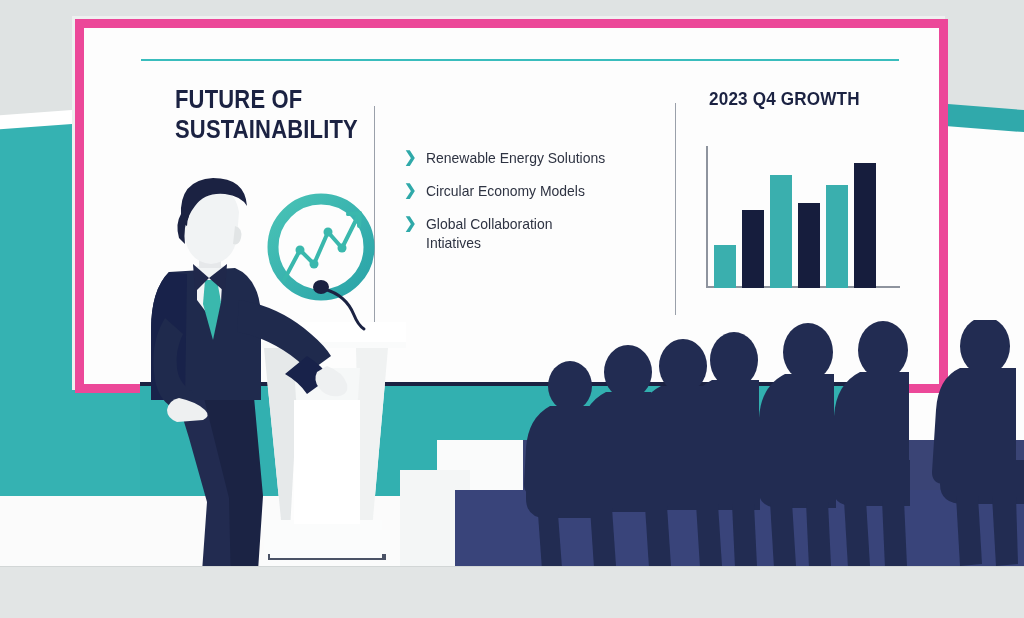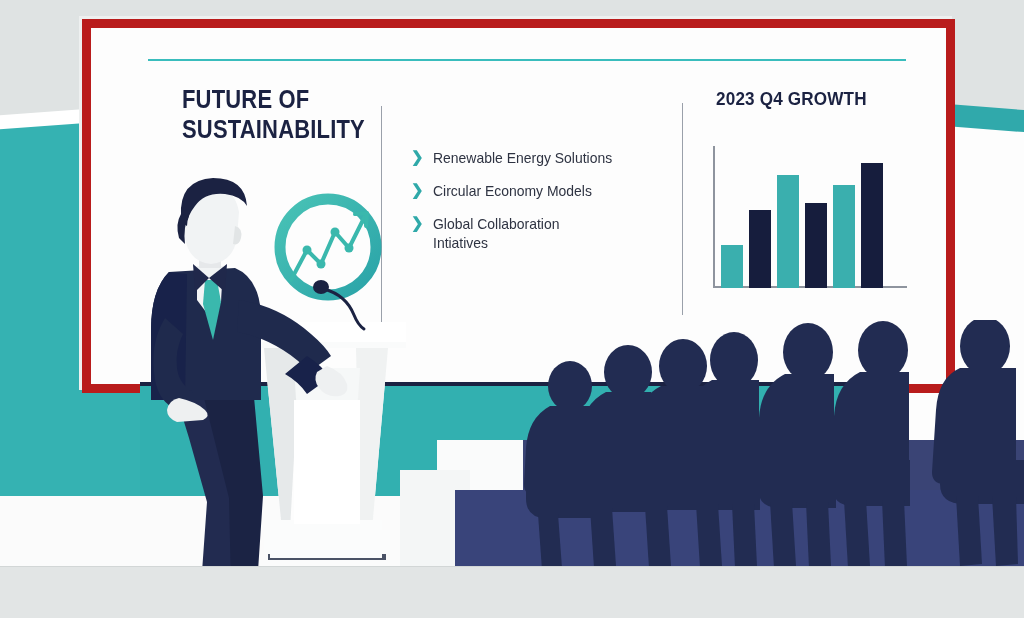--- a/index.html
+++ b/index.html
@@ -20,22 +20,22 @@
   .bg-right-teal{position:absolute;left:845px;top:96px;width:200px;height:22px;background:#30a9ab;
       transform:rotate(4.5deg);transform-origin:left center;}
   .bg-right-gray{position:absolute;left:845px;top:0;width:200px;height:100px;background:#dfe3e3;}
   .bg-backdrop-teal{position:absolute;left:140px;top:386px;width:760px;height:110px;background:#32b0b0;}
   .bg-backdrop-cap{position:absolute;left:140px;top:382px;width:760px;height:8px;background:#1b2242;}
   .bg-floor{position:absolute;left:0;top:566px;width:1024px;height:52px;background:#e2e5e5;}
   .bg-floor-line{position:absolute;left:0;top:566px;width:1024px;height:1px;background:#d2d6d6;}
   .bg-white-under{position:absolute;left:0;top:496px;width:1024px;height:70px;background:#fbfbfb;}
 
   
-  .screen-frame{position:absolute;left:75px;top:19px;width:873px;height:374px;background:#b91c1c;
-      box-shadow:-3px -3px 0 #eef0f0;margin-left:7px;}
+  .screen-frame{position:absolute;left:75px;top:19px;width:873px;height:374px;background:#ec4899;
+      box-shadow:-3px -3px 0 #eef0f0;}
   .screen-inner{position:absolute;left:9px;top:9px;right:9px;bottom:9px;background:#fdfdfd;}
   .screen-accent{position:absolute;left:57px;top:31px;width:758px;height:2px;background:#39bdbd;}
 
   .slide-title{position:absolute;left:91px;top:56px;width:215px;
       font:700 25px/30px "Liberation Sans", sans-serif;letter-spacing:.2px;
       color:#1b2242;text-transform:uppercase;transform:scaleX(.88);transform-origin:left top;}
 
   .divider-1{position:absolute;left:290px;top:78px;width:1px;height:230px;background:#9aa0aa;}
   .divider-2{position:absolute;left:591px;top:75px;width:1px;height:212px;background:#9aa0aa;}
 

